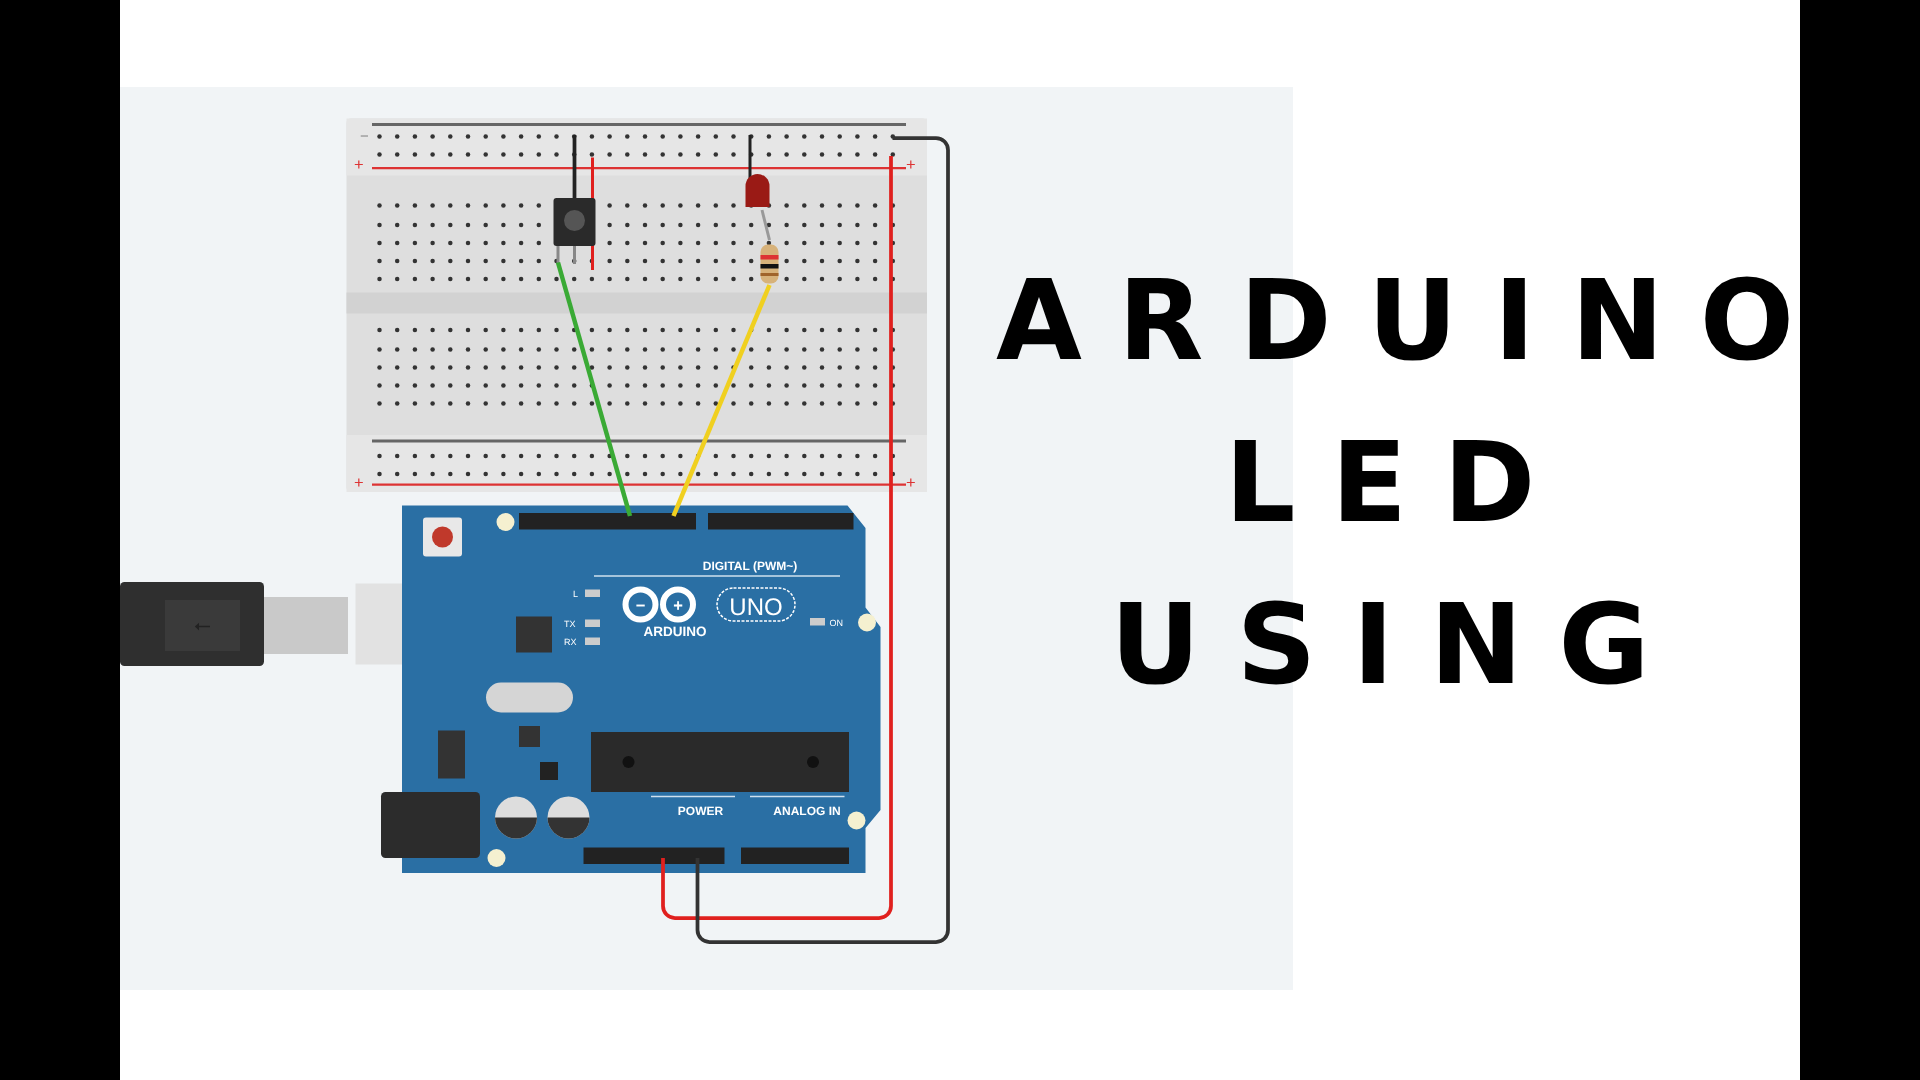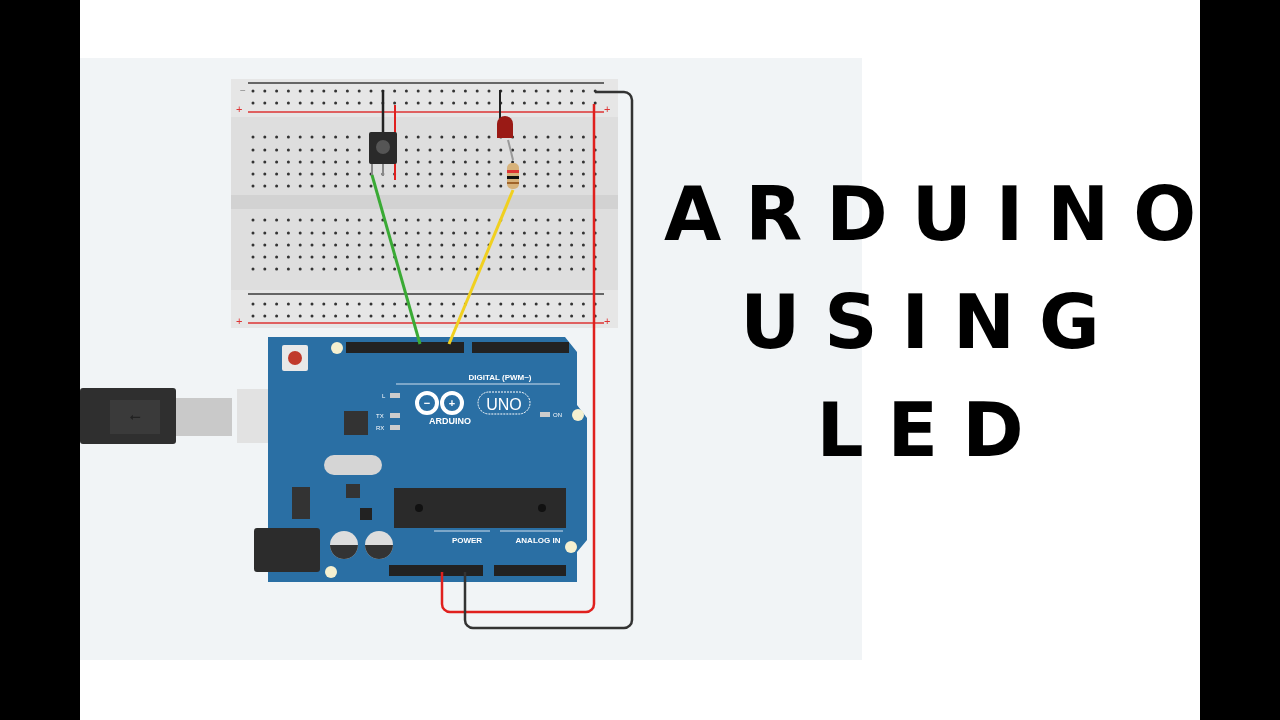--- a/index.html
+++ b/index.html
@@ -547,15 +547,15 @@
   <text x="467" y="543" font-size="8" fill="#fff" font-weight="bold" text-anchor="middle">POWER</text>
   <text x="538" y="543" font-size="8" fill="#fff" font-weight="bold" text-anchor="middle">ANALOG IN</text>
   <text x="553" y="417" font-size="6" fill="#fff">ON</text>
   <text x="382" y="398" font-size="6" fill="#fff">L</text>
   <text x="376" y="418" font-size="6" fill="#fff">TX</text>
   <text x="376" y="430" font-size="6" fill="#fff">RX</text>
 </svg>
 
 <div class="title">
   <span class="line">ARDUINO</span>
+  <span class="line">LED</span>
   <span class="line">USING</span>
-  <span class="line">LED</span>
 </div>
 
 </body></html>

